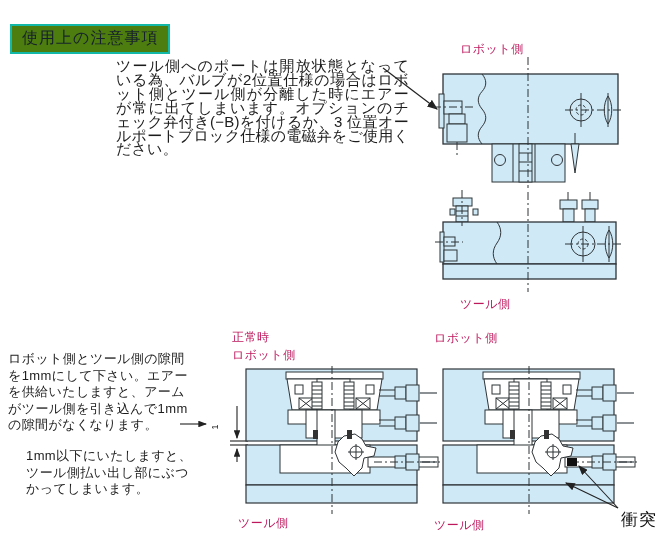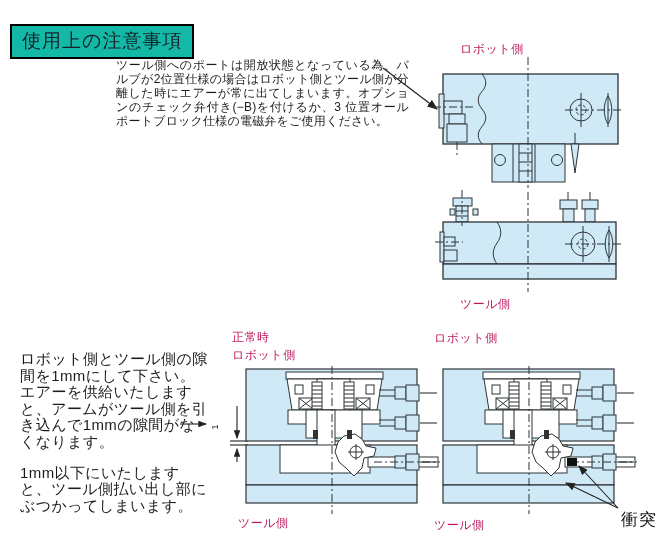--- a/index.html
+++ b/index.html
@@ -1,24 +1,24 @@
 <!DOCTYPE html>
 <html><head>
 <meta charset="utf-8">
 <style>
   html,body{margin:0;padding:0;background:#fff;}
   .page{position:relative;width:665px;height:539px;background:#ffffff;overflow:hidden;
         font-family:"Liberation Sans","DejaVu Sans",sans-serif;color:#1c1c1c;}
-  .title-box{position:absolute;left:10px;top:24px;background:#14b8a6;border:2px solid #000000;
-             padding:2px 10px 3px 10px;font-size:19px;letter-spacing:1px;color:#16222b;}
-  .note-top{position:absolute;left:116px;top:59px;width:293px;font-size:12px;line-height:13.9px;
+  .title-box{position:absolute;left:10px;top:24px;background:#4d7c0f;border:2px solid #14b8a6;
+             padding:2px 10px 3px 10px;font-size:16px;letter-spacing:1px;color:#16222b;}
+  .note-top{position:absolute;left:116px;top:59px;width:293px;font-size:15px;line-height:13.9px;
             letter-spacing:.2px;text-align:justify;}
-  .note-bottom{position:absolute;left:20px;top:351px;width:188px;font-size:15px;line-height:16.6px;
+  .note-bottom{position:absolute;left:8px;top:351px;width:188px;font-size:13px;line-height:16.6px;
                letter-spacing:.4px;}
-  .note-bottom .p2{margin-top:14px;}
+  .note-bottom .p2{margin-top:14px;margin-left:18px;}
   .fig-label{position:absolute;font-size:12px;text-align:left;letter-spacing:.5px;color:#be185d;}
   .fig-label .l2{margin-top:1px;}
   .collision-label{position:absolute;left:621px;top:508px;font-size:17px;letter-spacing:1px;color:#111;text-align:center;}
   svg{position:absolute;overflow:visible;}
   .defs-holder{width:0;height:0;position:absolute;}
   text{font-family:"Liberation Sans","DejaVu Sans",sans-serif;}
 </style>
 </head>
 <body>
 

